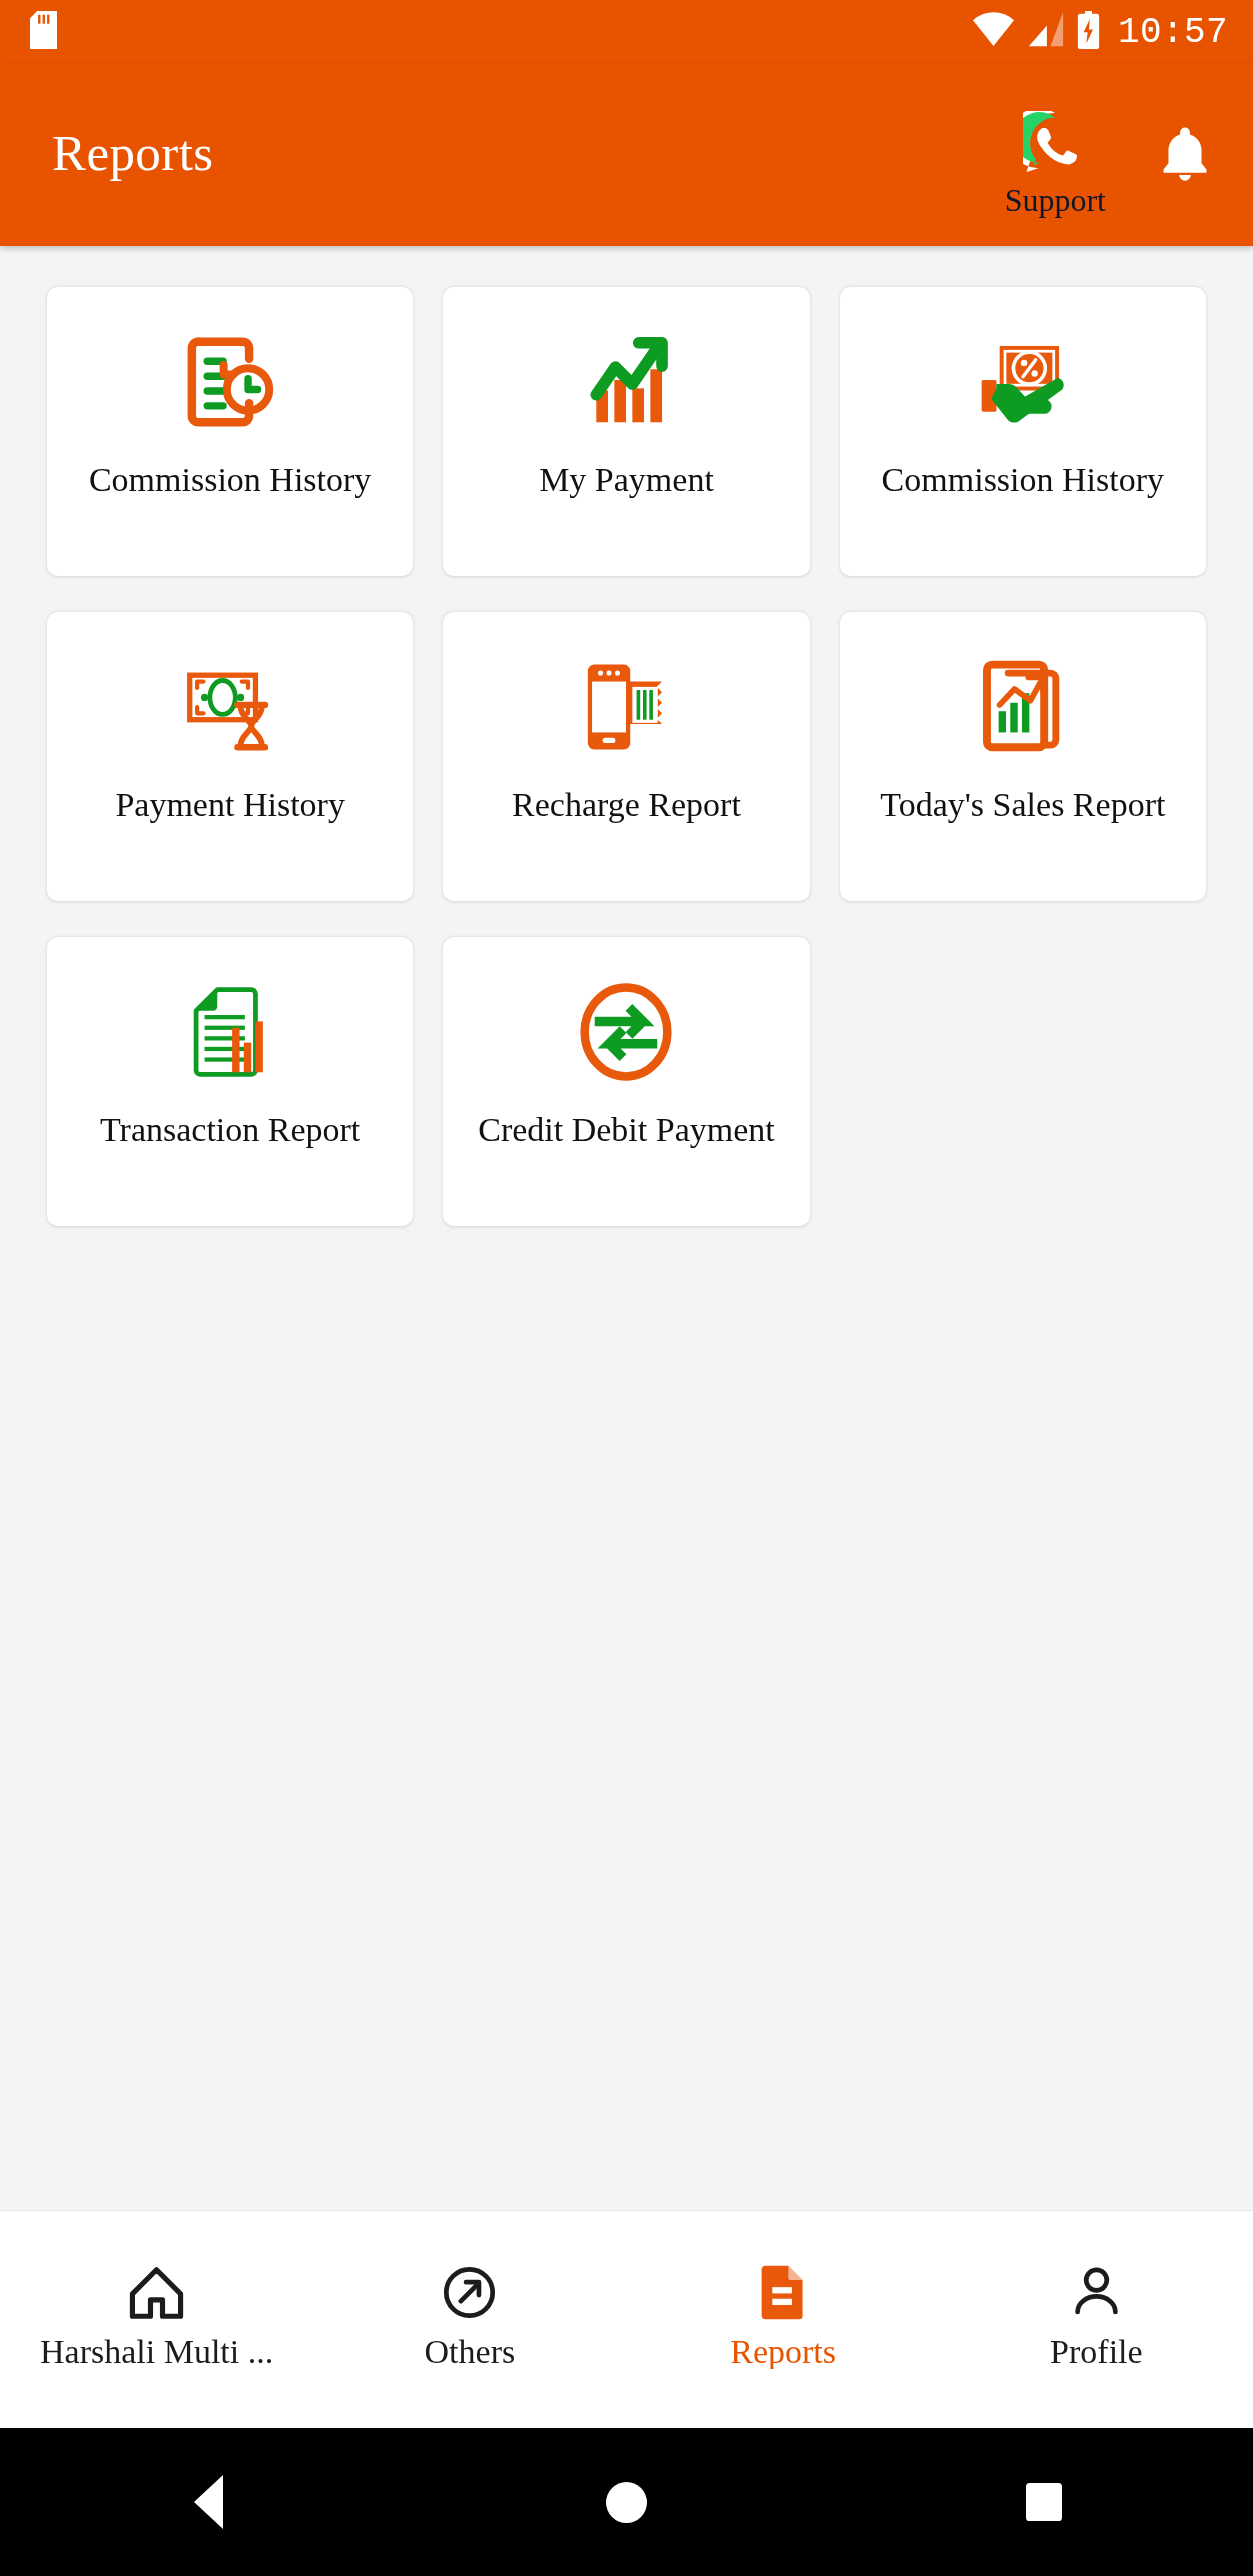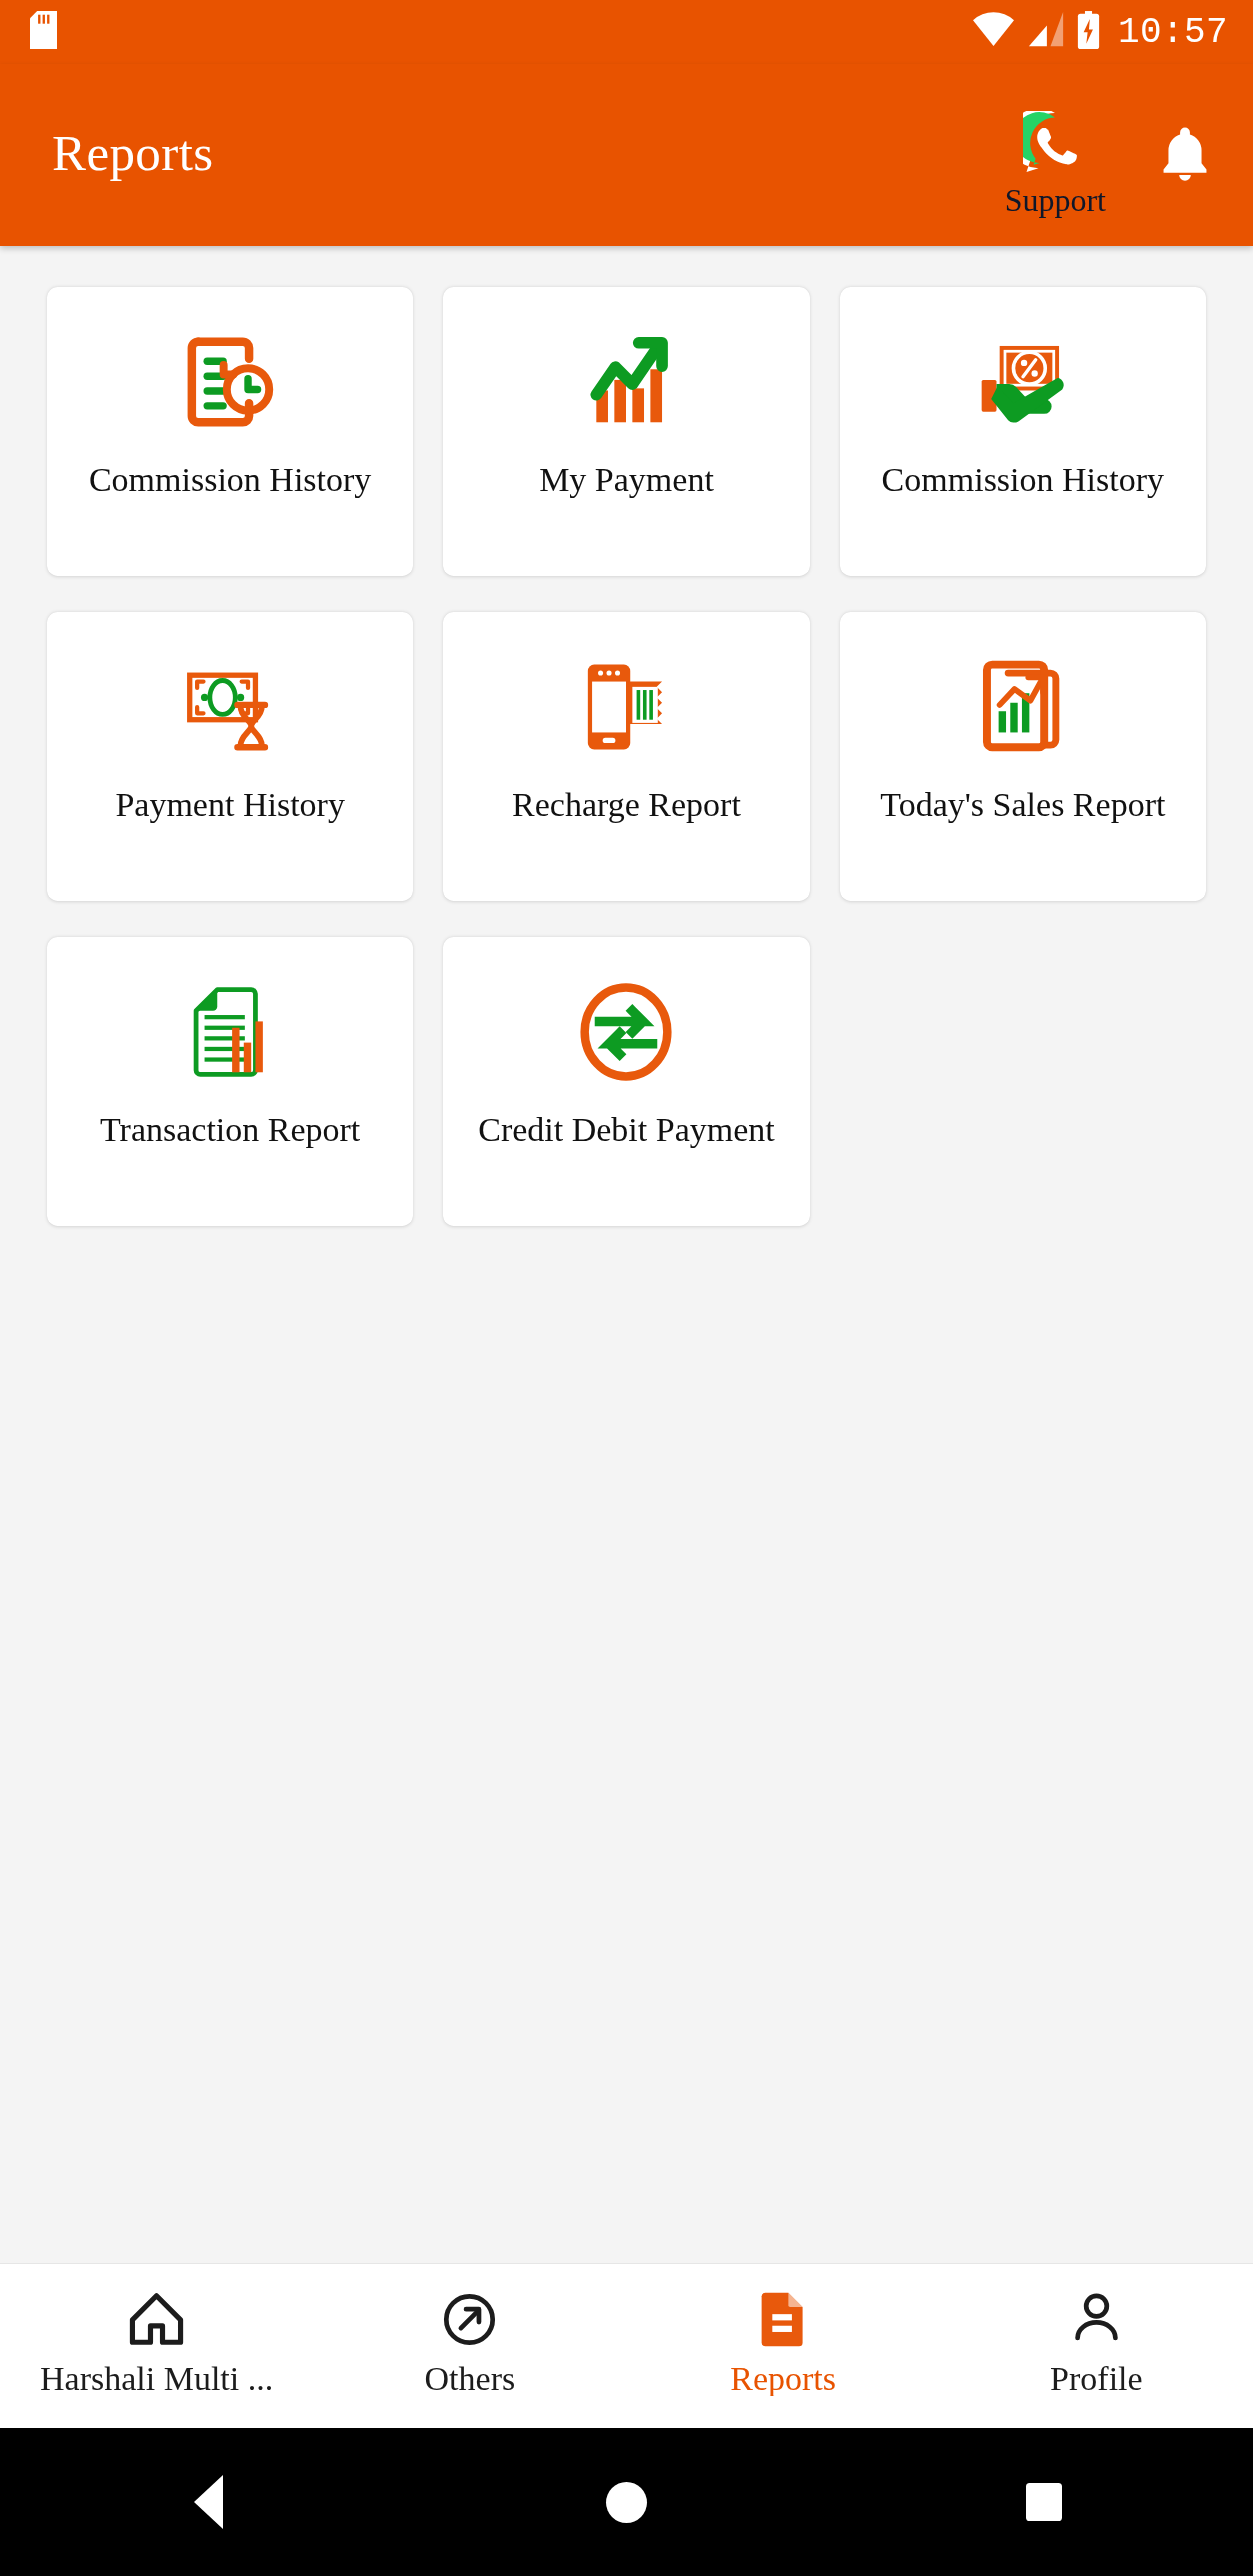--- a/index.html
+++ b/index.html
@@ -126,21 +126,21 @@
     line-height: 1.28;
     color: #111111;
     text-align: center;
     padding: 0 9px;
     max-width: 100%;
   }
 
   
   .bottomnav {
     flex: none;
-    height: 165px;
+    height: 218px;
     background: #ffffff;
     border-top: 0.9px solid #e6e6e6;
     display: flex;
     align-items: center;
     padding-bottom: 5.4px;
   }
   .navitem {
     flex: 1 1 0;
     display: flex;
     flex-direction: column;

